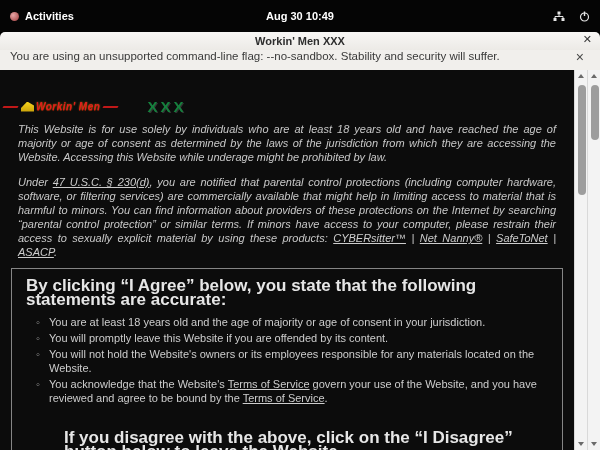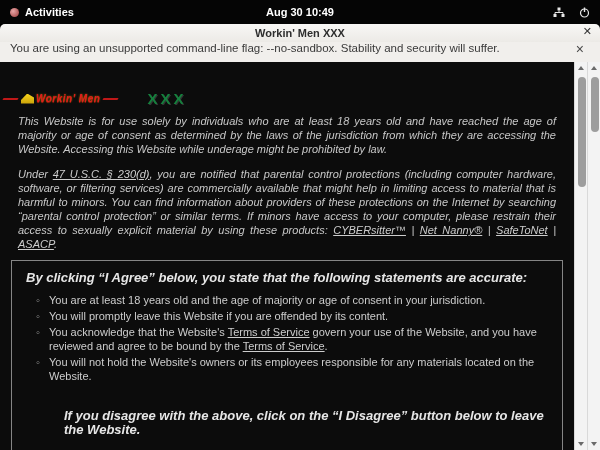--- a/index.html
+++ b/index.html
@@ -2,21 +2,21 @@
 <html><head>
 <meta charset="utf-8">
 <style>
   * { margin:0; padding:0; box-sizing:border-box; }
   html,body { width:600px; height:450px; overflow:hidden; background:#000; }
   body { font-family:"Liberation Sans","DejaVu Sans",sans-serif; }
 
   .screen { width:600px; height:450px; display:flex; flex-direction:column; }
 
   
-  .topbar { height:24px; background:#050505; color:#fff; display:flex; align-items:center;
+  .topbar { height:32px; background:#050505; color:#fff; display:flex; align-items:center;
             padding:0 10px; font-size:11px; font-weight:bold; position:relative; flex:0 0 auto; }
   .topbar-left { display:flex; align-items:center; gap:28px; }
   .topbar-item { display:flex; align-items:center; gap:6px; cursor:default; }
   .act-dot { width:9px; height:9px; border-radius:50%;
              background:radial-gradient(circle at 35% 35%, #e8a7a7, #b35a5a 70%, #8f3d3d); }
   .chrome-ico { width:10px; height:10px; border-radius:50%;
                 background:radial-gradient(circle at 50% 50%, #cfcfcf 0 28%, #f2f2f2 30% 44%, #8a8a8a 46% 100%);
                 border:1px solid #555; }
   .topbar-clock { position:absolute; left:50%; transform:translateX(-50%); white-space:nowrap; }
   .topbar-right { margin-left:auto; display:flex; align-items:center; gap:14px; }
@@ -55,21 +55,21 @@
              margin-top:7px; font-weight:400; }
 
   
   .para { margin:9px 18px 0; font-size:11px; line-height:14px; text-align:justify; color:#c8c8c8;font-style:italic; }
   .para.second { margin-top:11px; }
   .para a, .agreement-box a { color:#cdcdcd; text-decoration:underline; cursor:pointer; }
 
   
   .agreement-box { margin:9px 11px 0; border:1px solid #858585; padding:10px 14px 12px;
                    font-size:11px; line-height:14px; }
-  .box-intro, .box-outro { font-weight:bold; color:#e6e6e6; font-size:13px;font-style:italic; }
+  .box-intro, .box-outro { font-weight:bold; color:#e6e6e6; font-size:17px; }
   .agreement-box ul { list-style:none; margin:8px 0 0 10px; }
   .agreement-box li { position:relative; padding-left:13px; margin-top:2px; color:#cdcdcd; }
   .agreement-box li::before { content:"◦"; position:absolute; left:0; top:0; color:#9a9a9a; }
   .box-outro { margin-top:26px;padding-left:38px; }
   .box-date { margin-top:10px; color:#cdcdcd; }
 
   
   .scrollbars { position:absolute; top:0; right:0; bottom:0; width:26px; display:flex; }
   .scrollbar { width:13px; background:#f3f3f3; border-left:1px solid #d9d9d9; position:relative; }
   .sb-arrow { position:absolute; left:0; width:100%; height:12px; display:flex;
@@ -139,22 +139,22 @@
 
       <p class="para">This Website is for use solely by individuals who are at least 18 years old and have reached the age of majority or age of consent as determined by the laws of the jurisdiction from which they are accessing the Website. Accessing this Website while underage might be prohibited by law.</p>
 
       <p class="para second"><span>Under </span><a>47 U.S.C. § 230(d)</a><span>, you are notified that parental control protections (including computer hardware, software, or filtering services) are commercially available that might help in limiting access to material that is harmful to minors. You can find information about providers of these protections on the Internet by searching “parental control protection” or similar terms. If minors have access to your computer, please restrain their access to sexually explicit material by using these products: </span><a>CYBERsitter™</a><span> | </span><a>Net Nanny®</a><span> | </span><a>SafeToNet</a><span> | </span><a>ASACP</a><span>.</span></p>
 
       <div class="agreement-box">
         <div class="box-intro">By clicking “I Agree” below, you state that the following statements are accurate:</div>
         <ul>
           <li><span>You are at least 18 years old and the age of majority or age of consent in your jurisdiction.</span></li>
           <li><span>You will promptly leave this Website if you are offended by its content.</span></li>
+          <li><span>You will not hold the Website's owners or its employees responsible for any materials located on the Website.</span></li>
           <li><span>You acknowledge that the Website's </span><a>Terms of Service</a><span> govern your use of the Website, and you have reviewed and agree to be bound by the </span><a>Terms of Service</a><span>.</span></li>
-          <li><span>You will not hold the Website's owners or its employees responsible for any materials located on the Website.</span></li>
         </ul>
         <div class="box-outro">If you disagree with the above, click on the “I Disagree” button below to leave the Website.</div>
         <div class="box-date">Date: August 30, 2025</div>
       </div>
 
     </div>
 
     <div class="scrollbars">
       <div class="scrollbar inner">
         <div class="sb-arrow up">

